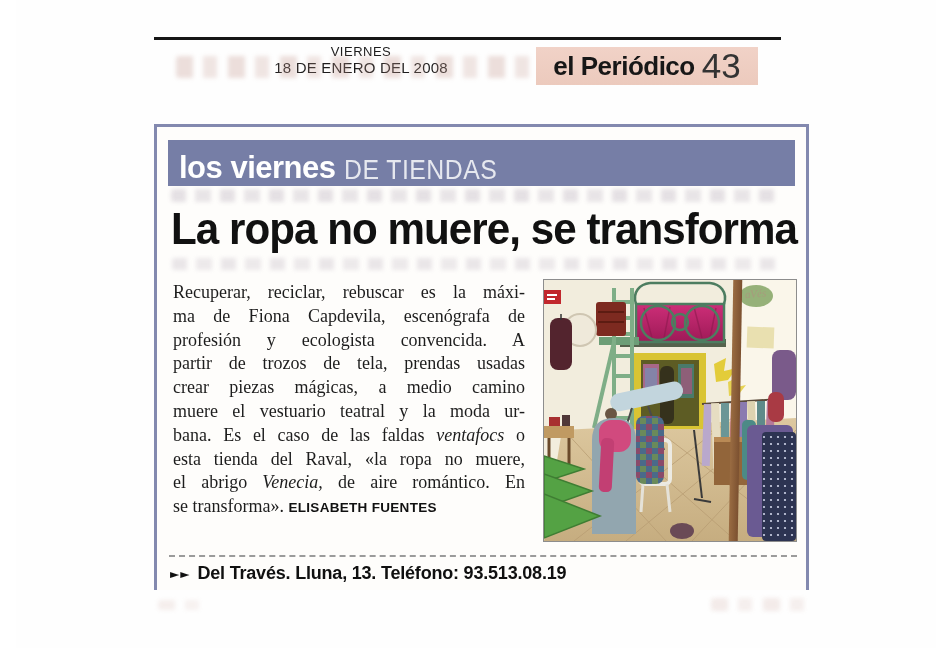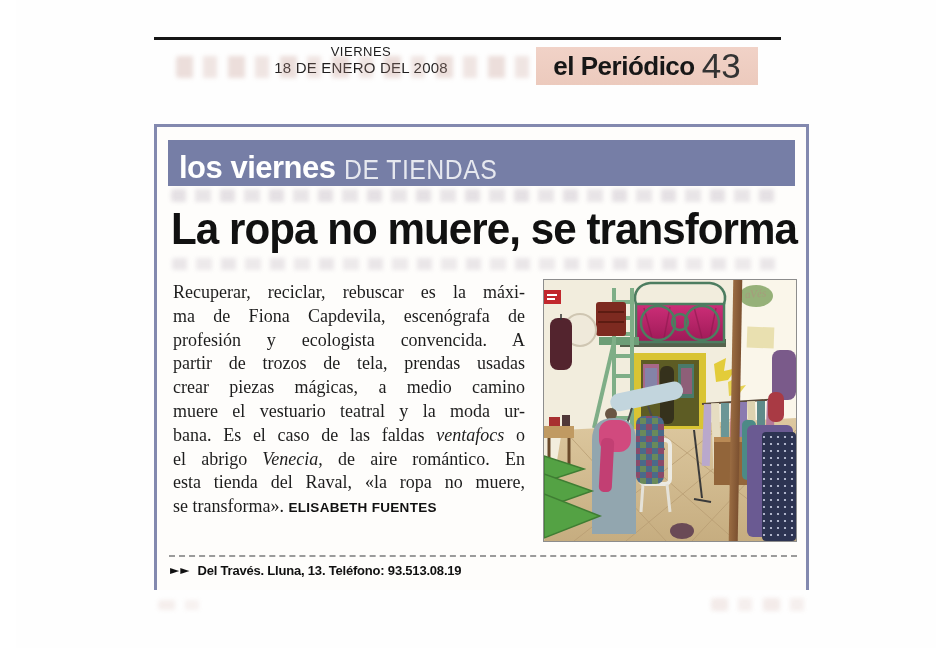--- a/index.html
+++ b/index.html
@@ -42,21 +42,21 @@
   .body-line{text-align:justify;text-align-last:justify;white-space:normal;}
   .body-line.last{text-align-last:left;}
   .body-line .it{font-style:italic;}
   .body-line .seg-byline{font-family:var(--sans);font-weight:bold;font-size:13.5px;letter-spacing:.3px;color:#111;}
   .photo{position:absolute;left:386px;top:152px;width:252px;height:261px;border:1px solid #8d8d8d;
          box-sizing:content-box;background:#f2eddd;box-shadow:inset 0 0 18px rgba(120,100,60,.18);}
   .photo svg{display:block;}
   .foot-rule{position:absolute;left:12px;top:428px;width:628px;border-top:2px dashed #9b9b9b;}
   .box-footer{position:absolute;left:13px;top:436px;display:flex;align-items:baseline;color:#101010;}
   .box-footer .arrows{font-family:"DejaVu Sans",sans-serif;font-size:12px;letter-spacing:1px;margin-right:7px;position:relative;top:-1px;}
-  .box-footer .ftxt{font-weight:bold;font-size:13px;letter-spacing:-.2px;text-align:center;}
+  .box-footer .ftxt{font-weight:bold;font-size:18px;letter-spacing:-.2px;text-align:center;}
 </style>
 </head>
 <body>
 
 <div id="canvas">
 
   <div class="top-rule"></div>
   <div class="dateline">
     <div class="wd">VIERNES</div>
     <div class="dt">18 DE ENERO DEL 2008</div>
@@ -84,22 +84,22 @@
     <div class="ghost" style="left:15px;top:131px;width:610px;height:12px;opacity:.65;"></div>
 
     <div class="body-col">
         <div class="body-line"><span>Recuperar, reciclar, rebuscar es la máxi-</span></div>
         <div class="body-line"><span>ma de Fiona Capdevila, escenógrafa de</span></div>
         <div class="body-line"><span>profesión y ecologista convencida. A</span></div>
         <div class="body-line"><span>partir de trozos de tela, prendas usadas</span></div>
         <div class="body-line"><span>crear piezas mágicas, a medio camino</span></div>
         <div class="body-line"><span>muere el vestuario teatral y la moda ur-</span></div>
         <div class="body-line"><span>bana. Es el caso de las faldas </span><span class="it">ventafocs</span><span> o</span></div>
+        <div class="body-line"><span>esta tienda del Raval, «la ropa no muere,</span></div>
         <div class="body-line"><span>el abrigo </span><span class="it">Venecia,</span><span> de aire romántico. En</span></div>
-        <div class="body-line"><span>esta tienda del Raval, «la ropa no muere,</span></div>
         <div class="body-line last"><span>se transforma». </span><span class="seg-byline">ELISABETH FUENTES</span></div>
       </div>
 
     <div class="photo">
       <svg width="252" height="261" viewBox="0 0 252 261">
         <defs>
           <linearGradient id="mag" x1="0" y1="0" x2="0" y2="1">
             <stop offset="0" stop-color="#cd2e78"></stop>
               <stop offset="1" stop-color="#9e1a57"></stop>
           </linearGradient>

